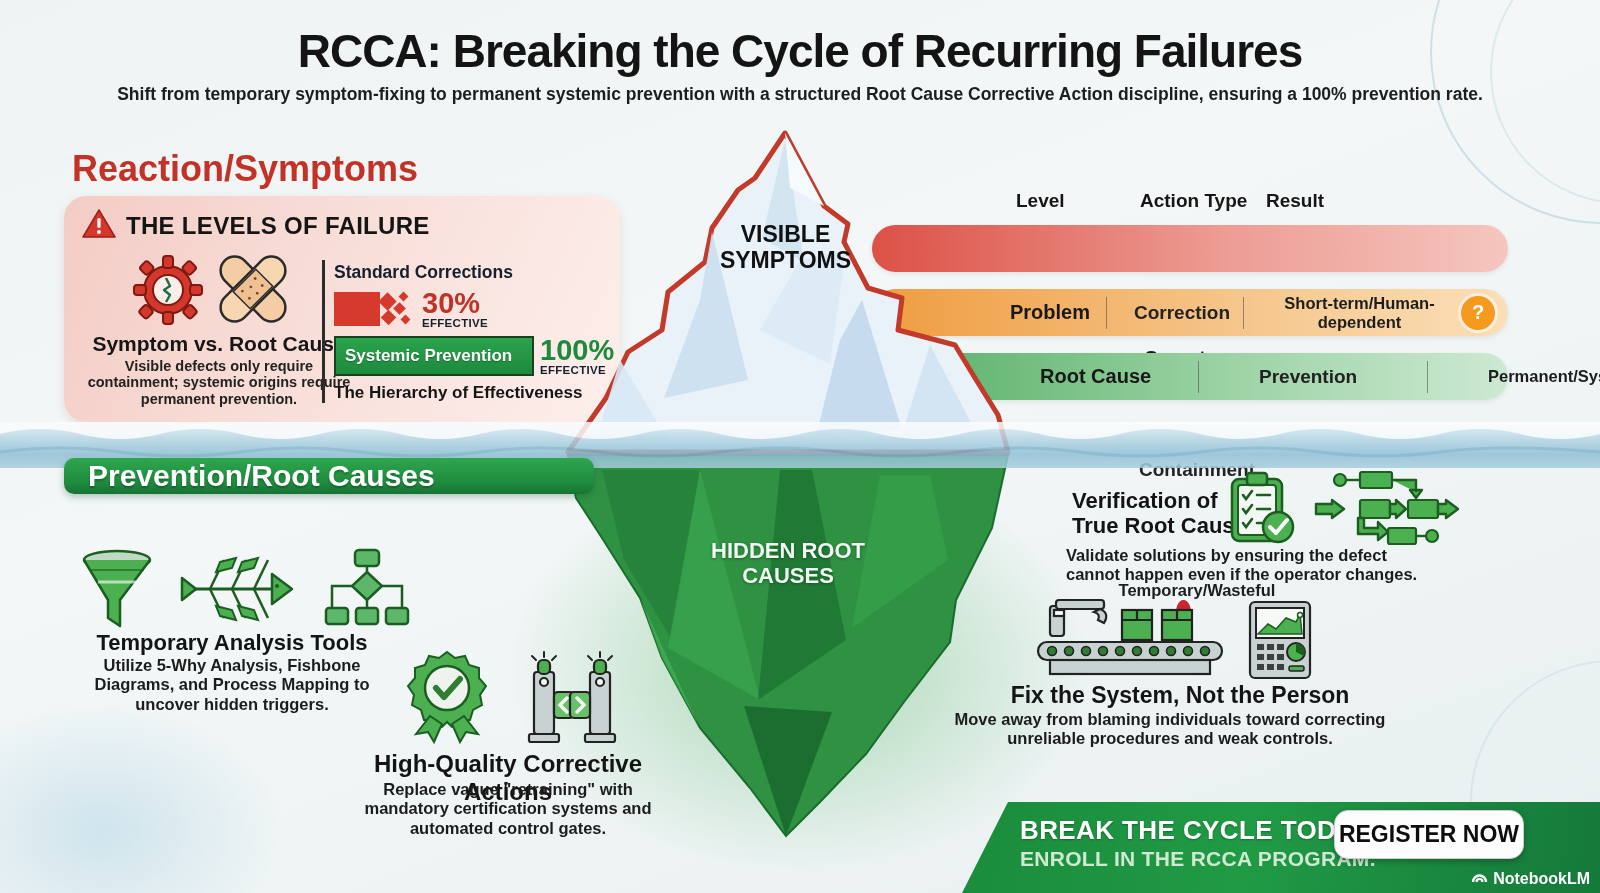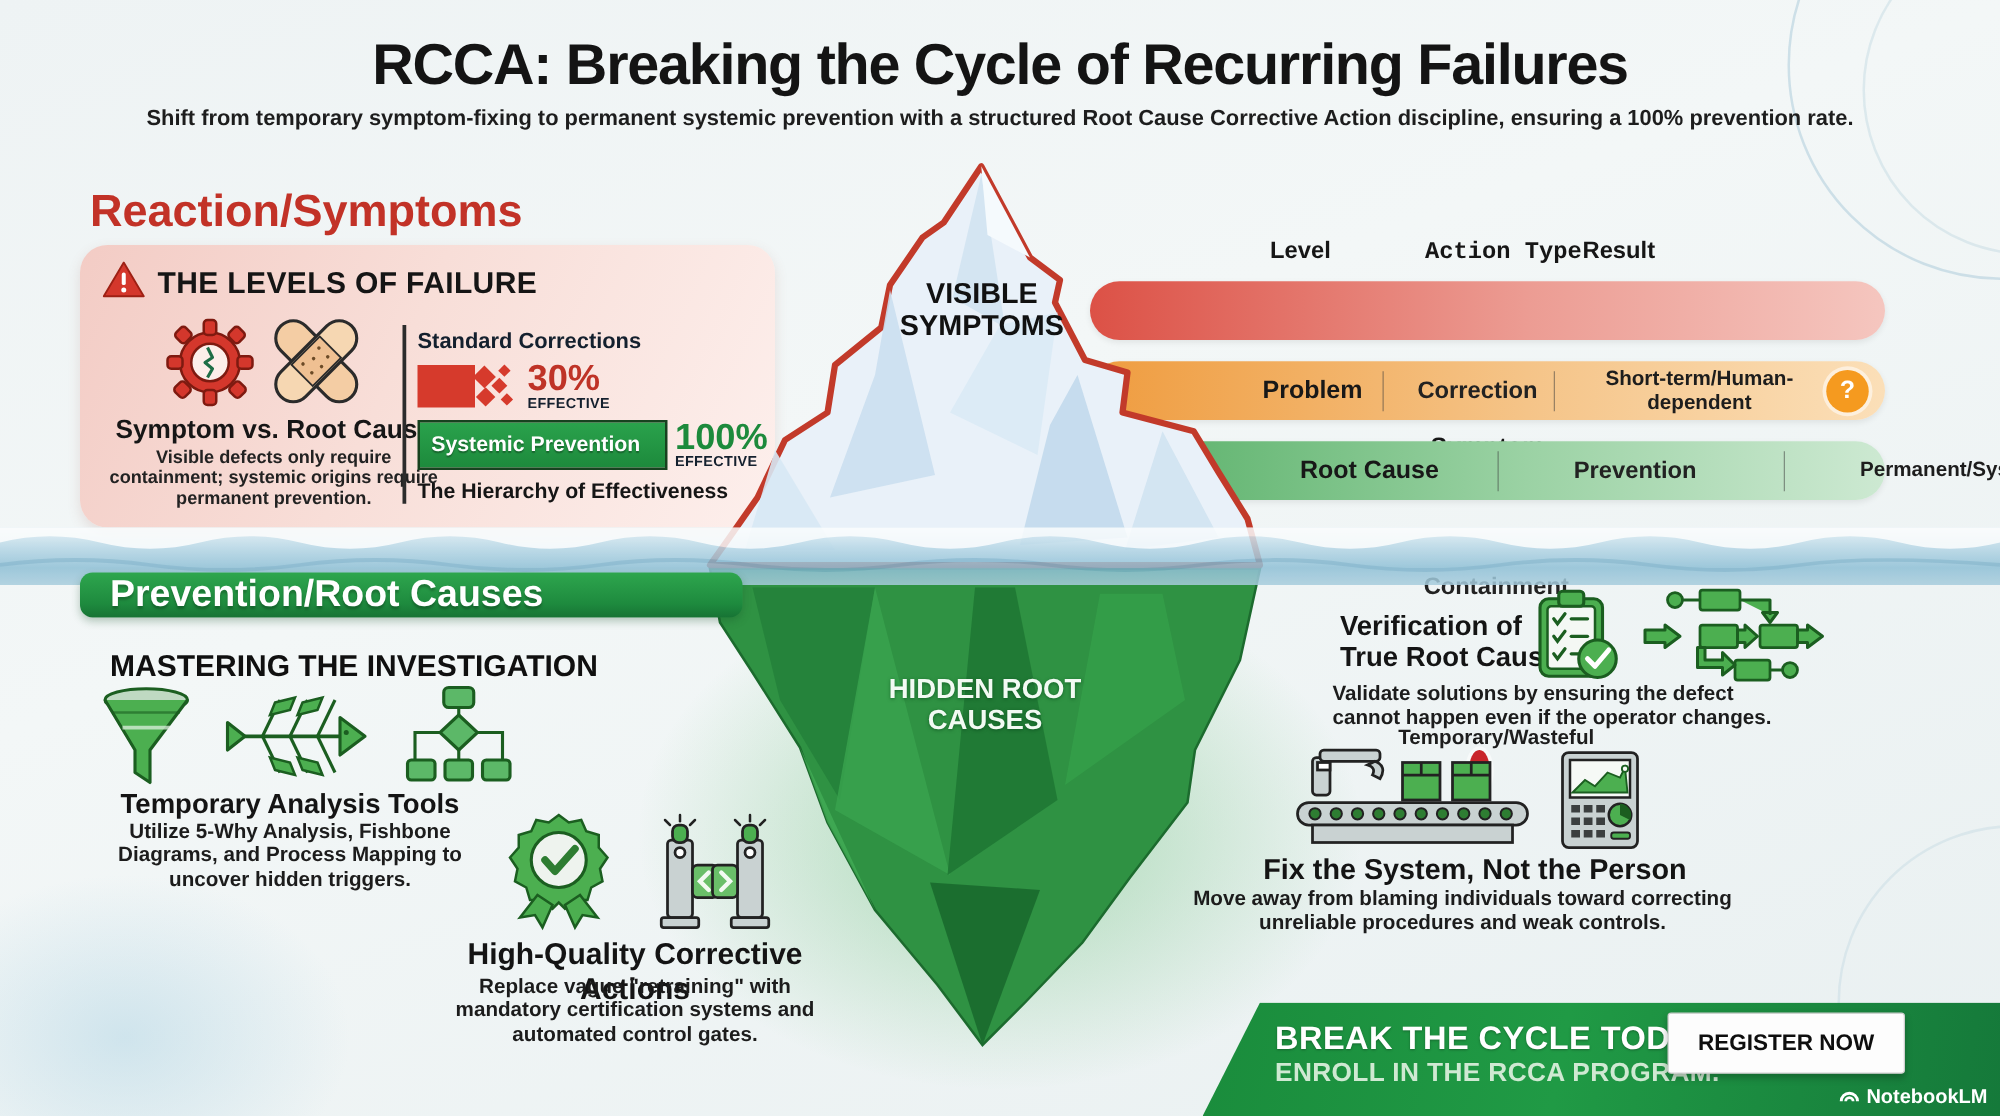--- a/index.html
+++ b/index.html
@@ -86,22 +86,22 @@
   .system-icons{left:1030px;top:594px;z-index:6;display:flex;gap:18px;align-items:flex-end;}
   .system-title{left:990px;top:682px;width:380px;font-size:23px;}
   .system-desc{left:950px;top:710px;width:440px;font-size:16.5px;}
   
   .cta{left:962px;top:802px;width:638px;height:91px;z-index:7;
     clip-path:polygon(46px 0%,100% 0%,100% 100%,0% 100%);
     background:linear-gradient(100deg,#1a8c3c 0%,#209a45 45%,#15793a 100%);}
   .cta-line1{position:absolute;left:58px;top:13px;font-size:26px;font-weight:800;color:#fff;letter-spacing:.4px;text-shadow:0 1px 2px rgba(0,0,0,.3);}
   .cta-line2{position:absolute;left:58px;top:45px;font-size:21px;font-weight:800;color:#cfe9d2;letter-spacing:.3px;}
   .register-btn{position:absolute;right:76px;top:8px;width:188px;height:47px;background:#fdfdfd;
-    border:1px solid #cfcfcf;border-radius:3px;display:flex;align-items:center;justify-content:center;
-    font-size:18px;font-weight:800;color:#0e0e0e;box-shadow:0 3px 6px rgba(0,0,0,.25);cursor:pointer;}
+    border:1px solid #cfcfcf;border-radius:14px;display:flex;align-items:center;justify-content:center;
+    font-size:23px;font-weight:800;color:#0e0e0e;box-shadow:0 3px 6px rgba(0,0,0,.25);cursor:pointer;}
   .watermark{position:absolute;right:10px;bottom:5px;display:flex;align-items:center;gap:5px;
     color:#fff;font-size:16px;font-weight:600;}
 </style>
 </head>
 <body>
 
 <div id="stage">
 
   <div class="swirl" style="left:1430px;top:-120px;width:340px;height:340px;"></div>
   <div class="swirl" style="left:1490px;top:-60px;width:260px;height:260px;opacity:.6;"></div>
@@ -189,21 +189,21 @@
         <div class="val-green">
           <div class="val-big-green">100%</div>
           <div class="val-small">EFFECTIVE</div>
         </div>
       </div>
       <div class="chart-caption">The Hierarchy of Effectiveness</div>
     </div>
   </div>
 
   <span class="tbl-header" style="left:1016px;">Level</span>
-  <span class="tbl-header" style="left:1140px;font-family:Liberation Mono, monospace;">Action Type</span>
+  <span class="tbl-header" style="left:1140px;">Action Type</span>
   <span class="tbl-header" style="left:1266px;">Result</span>
 
   <div class="trow row-red" style="top:225px;">
     <div class="pad"></div>
     <span class="cell-level">Symptom</span>
     <span class="vdiv"></span>
     <span class="cell-action">Containment</span>
     <span class="vdiv"></span>
     <span class="cell-result">Temporary/Wasteful</span>
     <span class="status st-fail">✕</span>
@@ -254,21 +254,20 @@
       <path d="M0,30 Q60,22 120,30 T240,30 T360,30 T480,30 T600,30 T720,30 T840,30 T960,30 T1080,30 T1200,30 T1320,30 T1440,30 T1600,30" fill="none" stroke="#6fa8c2" stroke-width="3" opacity=".55"></path>
     </svg>
   </div>
 
   <div class="abs ice-label-above">VISIBLE SYMPTOMS</div>
   <div class="abs ice-label-below">HIDDEN ROOT CAUSES</div>
 
   <div class="abs prev-banner">
     <span>Prevention/Root Causes</span>
   </div>
-  <div class="abs mastering">MASTERING THE INVESTIGATION</div>
 
   <div class="abs tool-icons">
     <span>
       <svg width="74" height="82" viewBox="0 0 74 82">
         <ellipse cx="37" cy="12" rx="33" ry="9" fill="#bfd9c2" stroke="#1b5e20" stroke-width="2.5"></ellipse>
         <path d="M4,12 L28,52 L28,70 L40,78 L40,52 L70,12" fill="#4caf50" stroke="#1b5e20" stroke-width="2.5" stroke-linejoin="round"></path>
         <path d="M10,22 L64,22" stroke="#1b5e20" stroke-width="2" opacity=".6"></path>
         <path d="M18,34 L56,34" stroke="#e8f5e9" stroke-width="3" opacity=".7"></path>
       </svg>
     </span>

